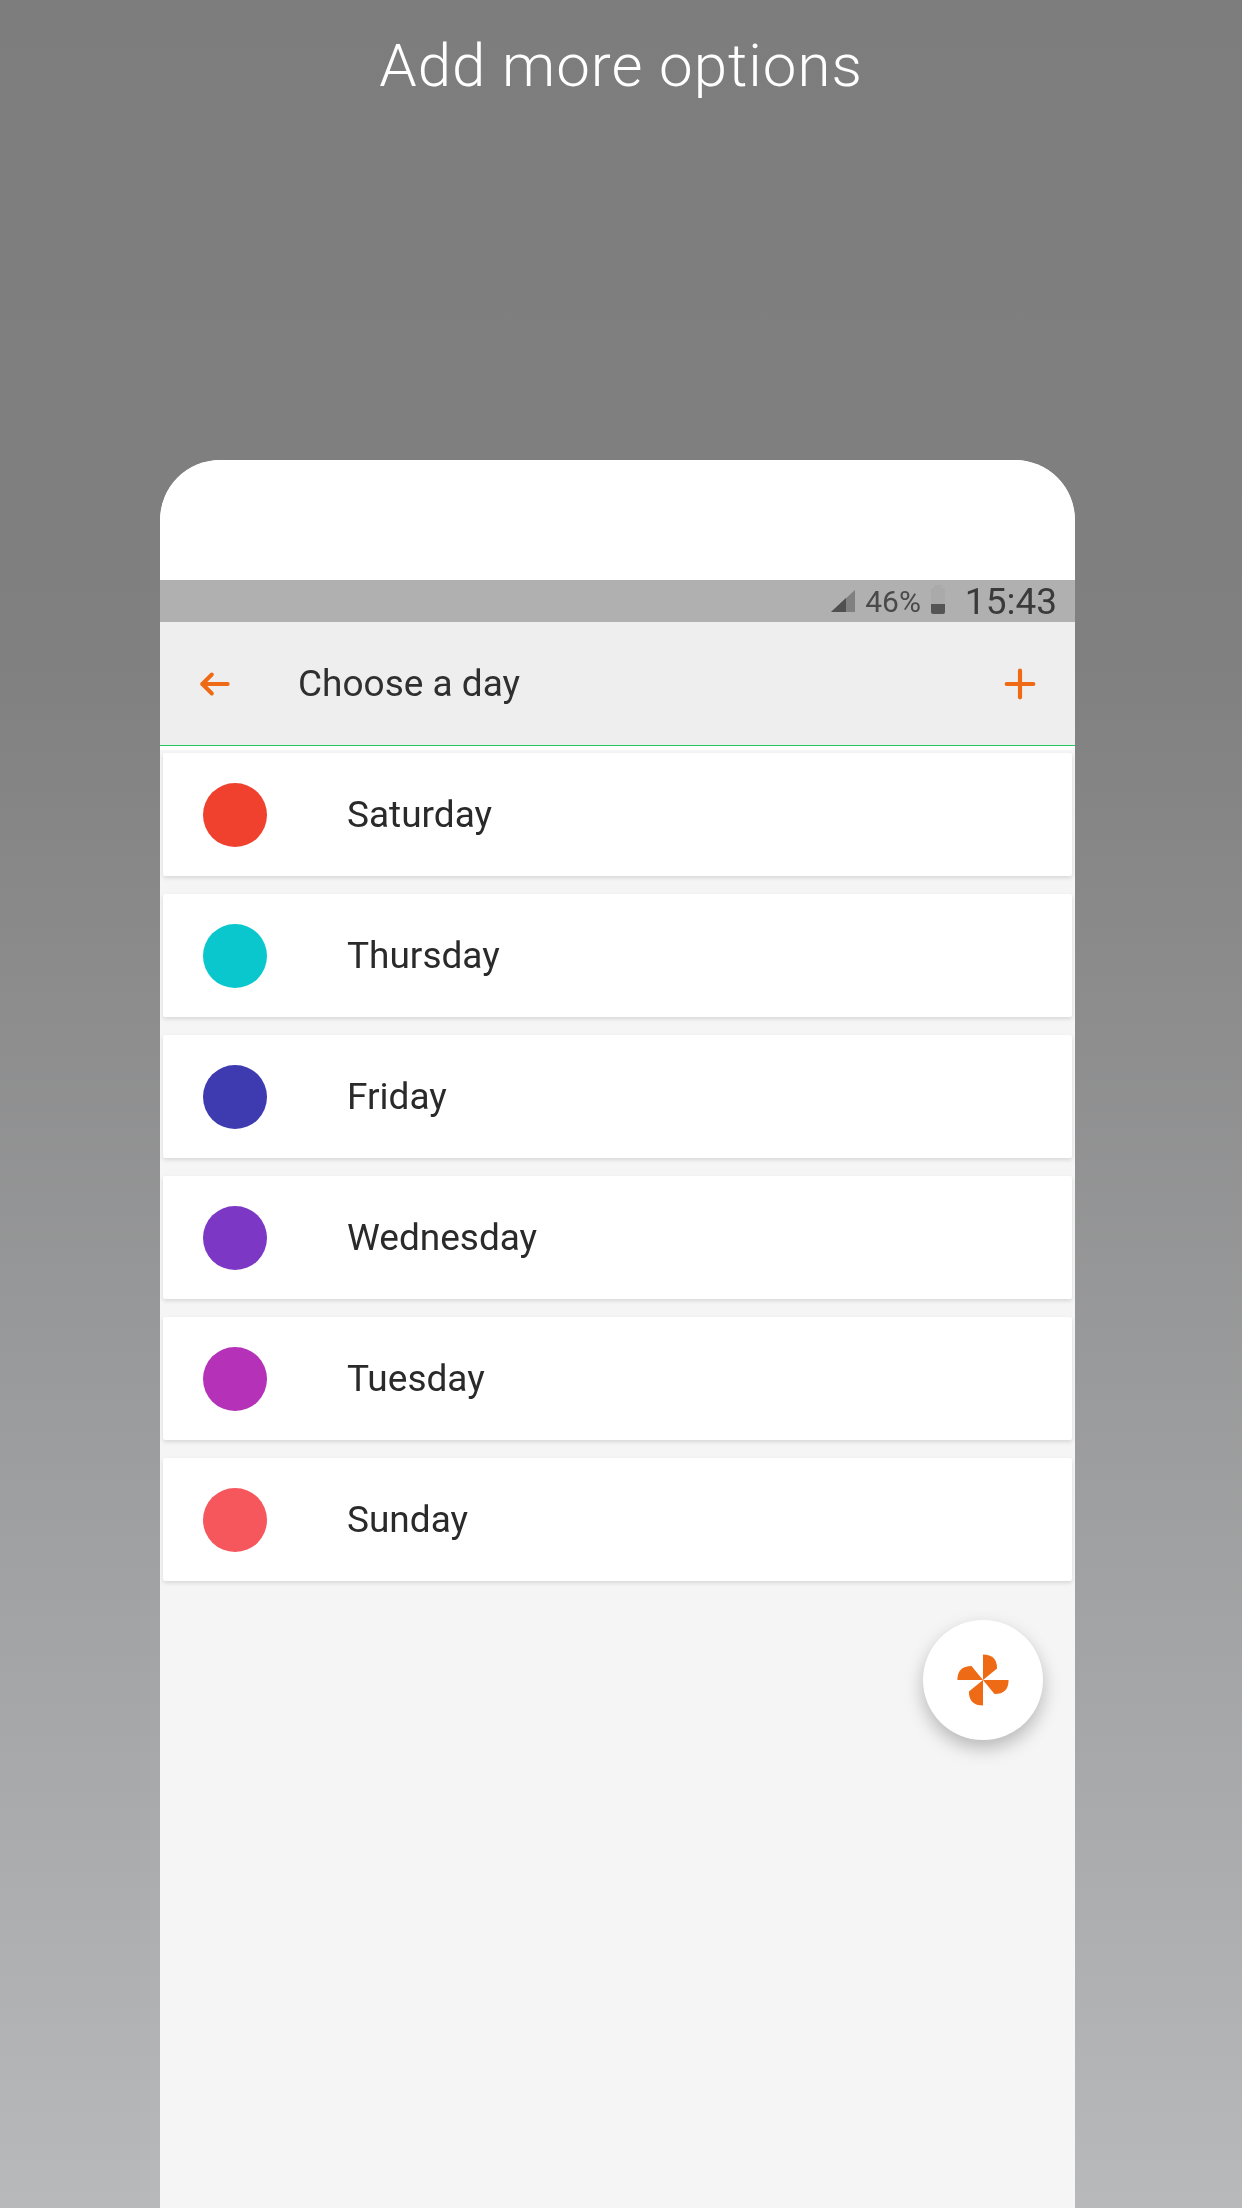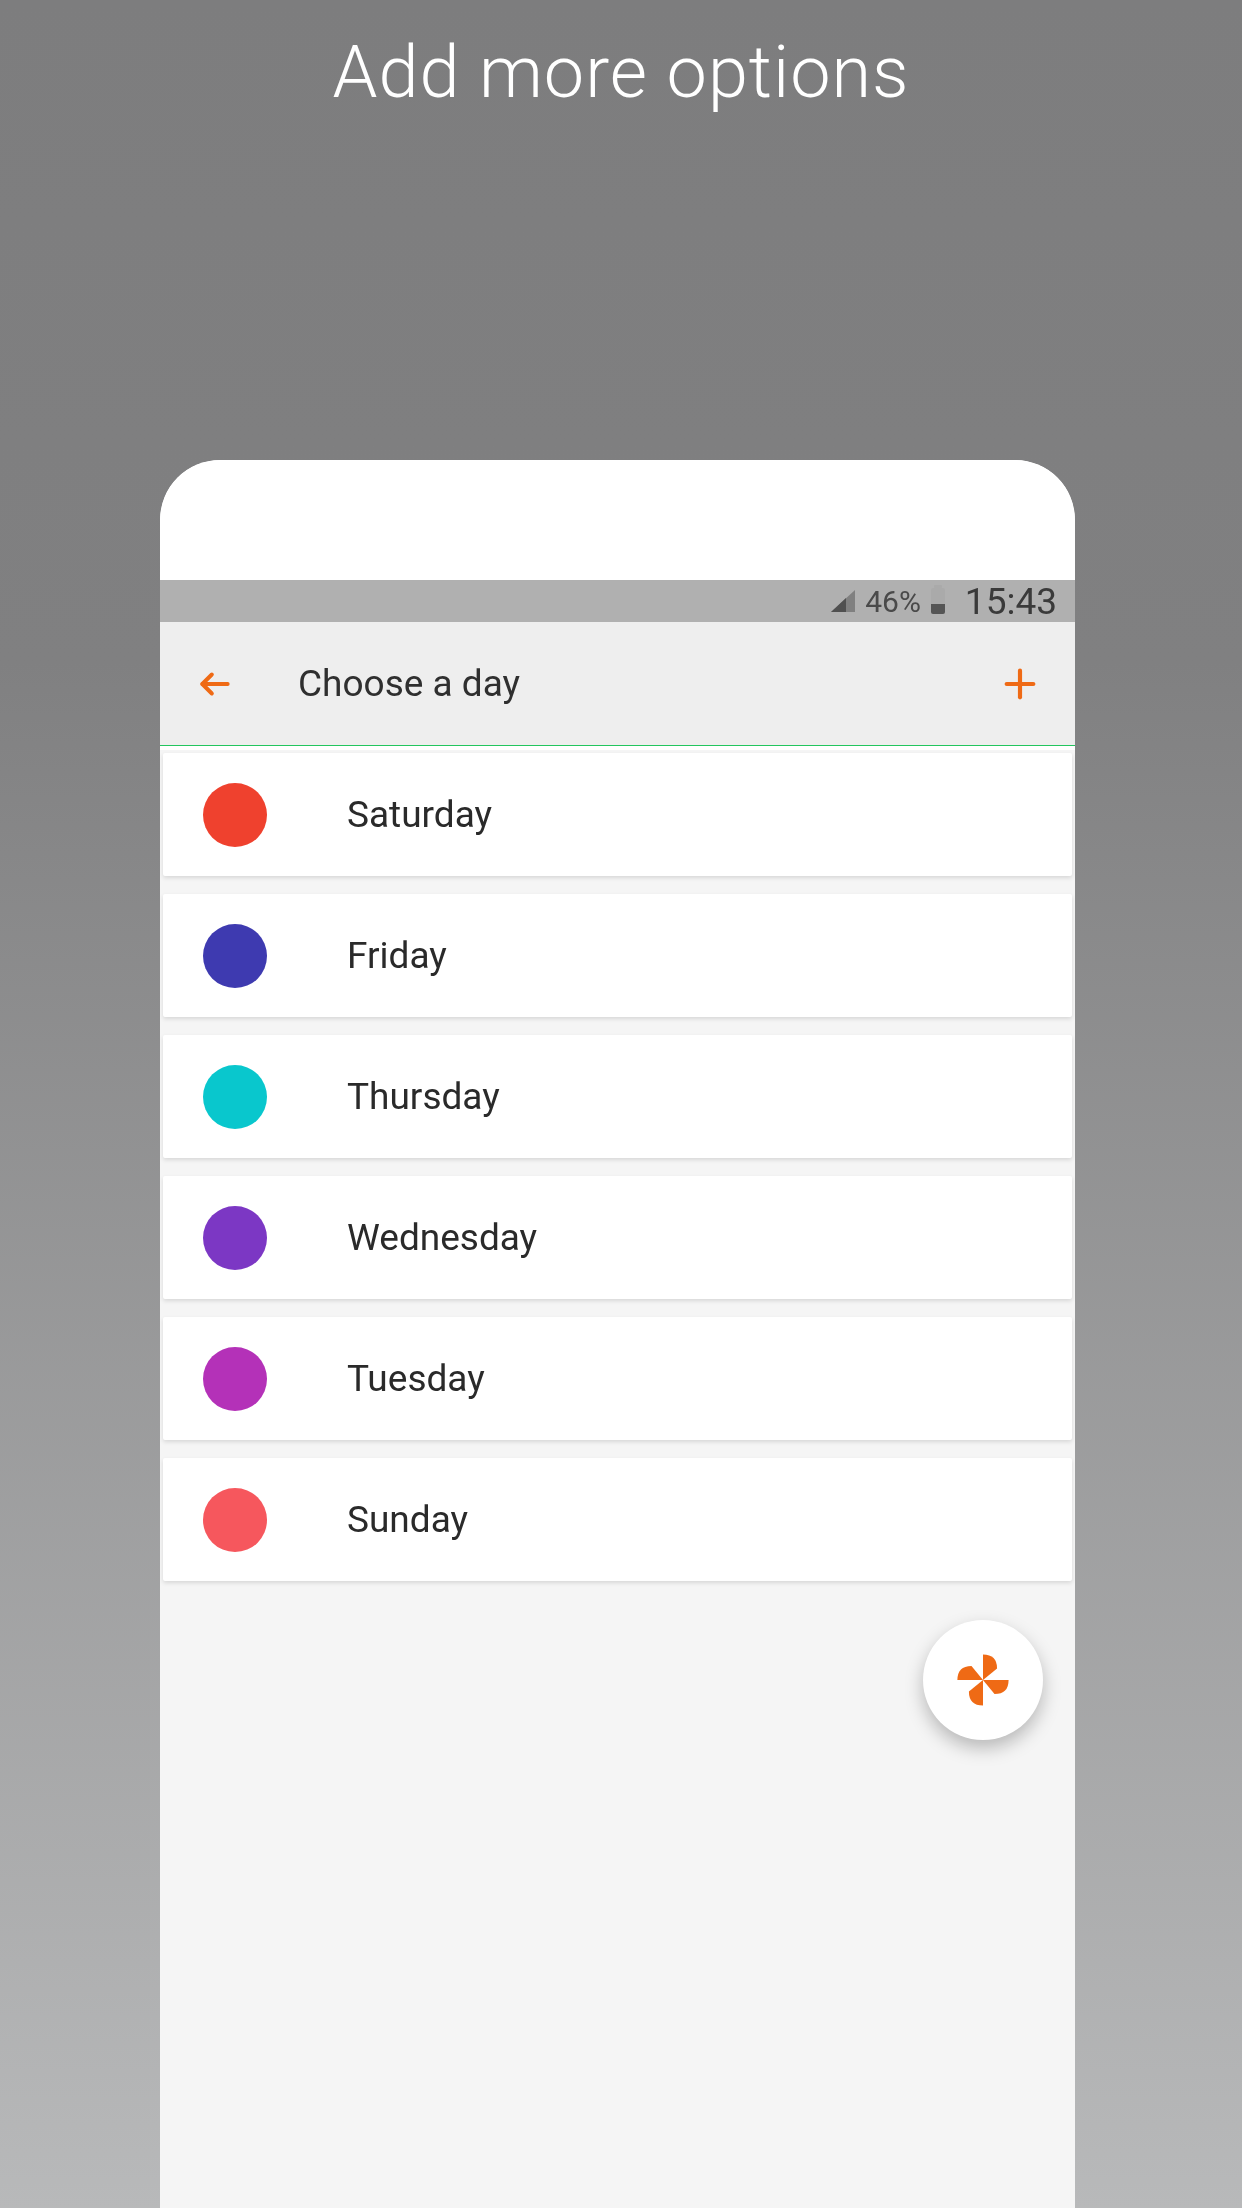--- a/index.html
+++ b/index.html
@@ -14,21 +14,21 @@
       font-family: -apple-system, BlinkMacSystemFont, "Segoe UI", Roboto, sans-serif;
       overflow: hidden;
       position: relative;
     }
     .promo-title {
       position: absolute;
       top: 30px;
       left: 50%;
       transform: translateX(-50%);
       color: #ffffff;
-      font-size: 72px;
+      font-size: 60px;
       font-weight: 300;
       letter-spacing: 1px;
     }
     .phone-frame {
       position: absolute;
       top: 460px;
       left: 160px;
       width: 915px;
       height: 1800px;
       background: #ffffff;
@@ -230,26 +230,26 @@
       </svg>
     </div>
   </div>
 
   <div class="list-container">
     <div class="day-card">
       <div class="color-dot" style="background:#ef412e"></div>
       <div class="day-label">Saturday</div>
     </div>
     <div class="day-card">
+      <div class="color-dot" style="background:#09c7cd"></div>
+      <div class="day-label">Thursday</div>
+    </div>
+    <div class="day-card">
       <div class="color-dot" style="background:#3e3ab0"></div>
       <div class="day-label">Friday</div>
-    </div>
-    <div class="day-card">
-      <div class="color-dot" style="background:#09c7cd"></div>
-      <div class="day-label">Thursday</div>
     </div>
     <div class="day-card">
       <div class="color-dot" style="background:#7c37c4"></div>
       <div class="day-label">Wednesday</div>
     </div>
     <div class="day-card">
       <div class="color-dot" style="background:#b431b8"></div>
       <div class="day-label">Tuesday</div>
     </div>
     <div class="day-card">

